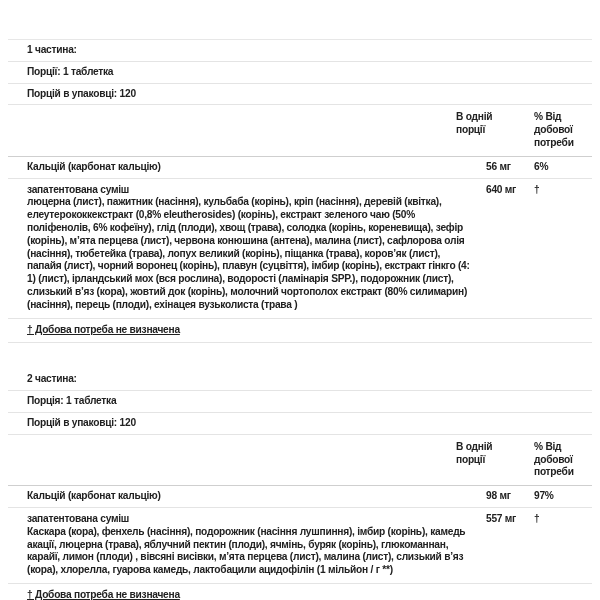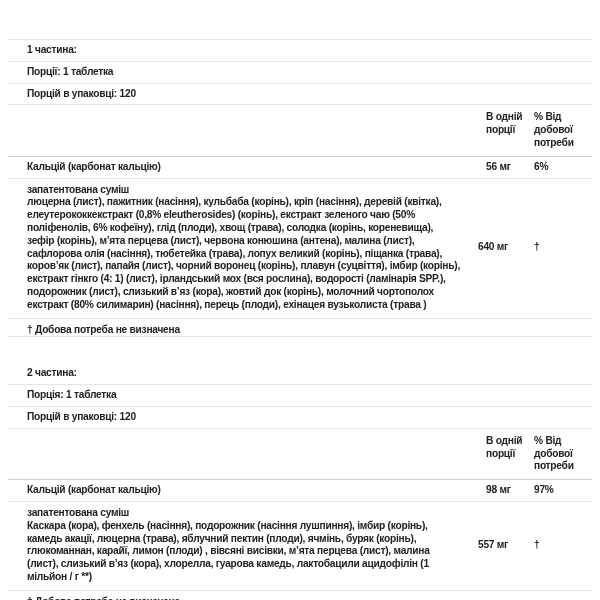--- a/index.html
+++ b/index.html
@@ -21,24 +21,24 @@
   .row {
     border-bottom: 1px solid #e4e4e4;
     padding: 4px 10px 4px 19px;
   }
   .top-line { border-top: 1px solid #e7e7e7; margin-top: 39px; }
   .flex-row { display: flex; align-items: flex-start; }
   .name-col { flex: 1 1 auto; padding-right: 10px; }
   .amt-col { flex: 0 0 38px; width: 38px; margin-right: 10px; }
   .dv-col  { flex: 0 0 48px; width: 48px; }
   .nowrap { white-space: nowrap; }
-  .header-row { border-bottom-color: #cfcfcf; padding-top: 6px; padding-bottom: 6px; }
-  .blend-row { align-items: center; padding-top: 5px; padding-bottom: 6px; gap: 8px; }
+  .header-row { border-bottom-color: #cfcfcf; padding-top: 6px; padding-bottom: 6px; gap: 30px; }
+  .blend-row { align-items: flex-start; padding-top: 5px; padding-bottom: 6px; }
   .section-2 { margin-top: 26px; }
-  .footnotes { padding-top: 5px; padding-bottom: 0; }
+  .footnotes { padding-top: 5px; padding-bottom: 6px; text-decoration: underline; }
   .other-section { padding: 6px 10px 0 19px; }
   .other-title { margin-bottom: 9px; }
 </style>
 </head>
 <body>
 
 <div class="label">
 
   <section>
     <div class="row top-line">1 частина:</div>

